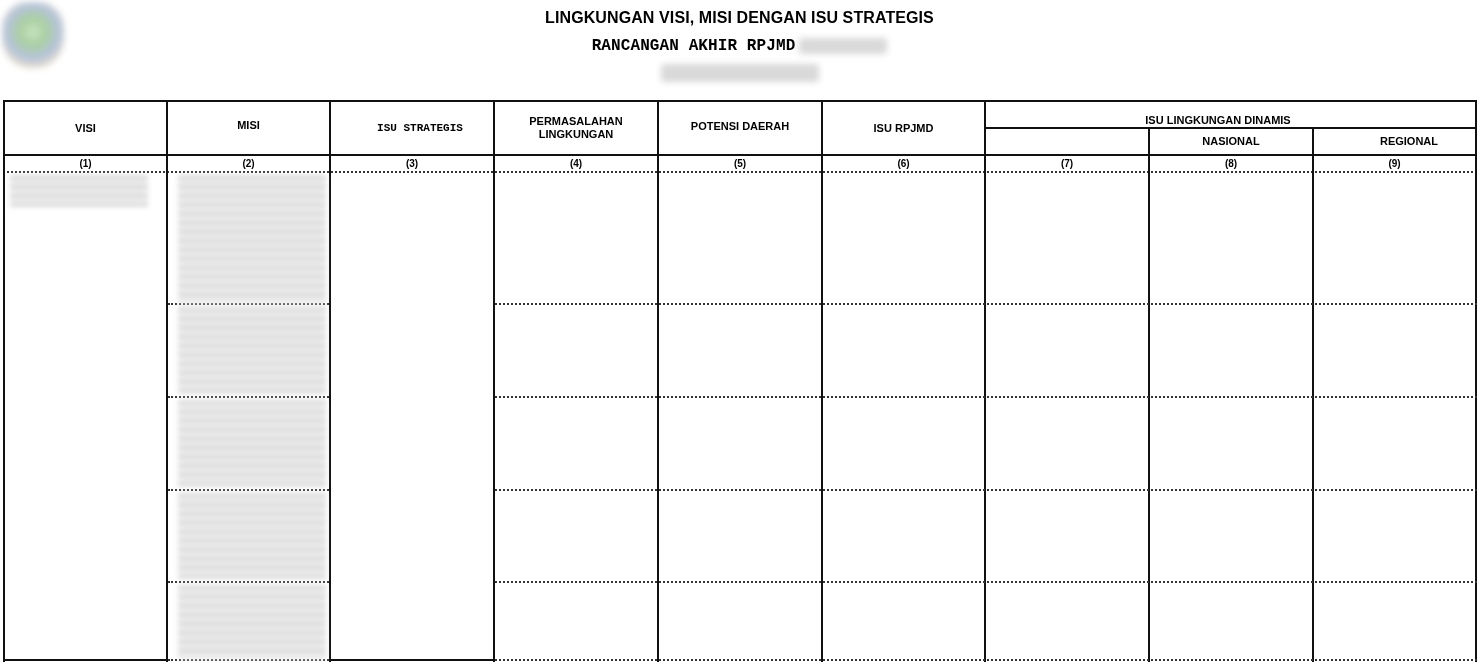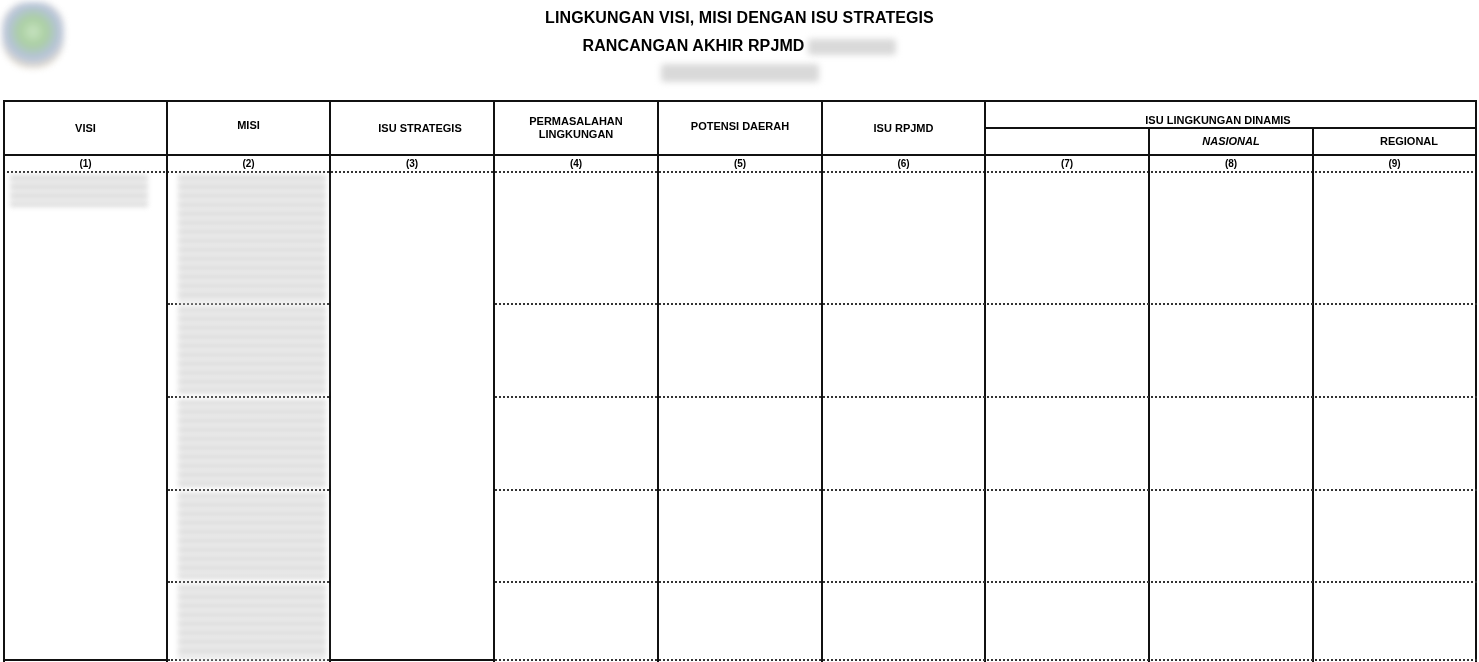--- a/index.html
+++ b/index.html
@@ -37,20 +37,21 @@
     }
     .title-line {
       font-weight: bold;
       font-size: 16px;
       line-height: 24px;
       height: 24px;
       letter-spacing: 0.1px;
     }
     .title-line.second {
       margin-top: 4px;
+      font-family: Liberation Mono, monospace;
     }
     .redact {
       display: inline-block;
       background: #d9d9d9;
       filter: blur(3px);
       vertical-align: middle;
       border-radius: 3px;
     }
     .title-redact-1 {
       width: 88px;
@@ -143,26 +144,26 @@
     <div class="vline" style="left:981px;top:0;height:562px;"></div>
     <div class="vline" style="left:1145px;top:27px;height:535px;"></div>
     <div class="vline" style="left:1309px;top:27px;height:535px;"></div>
     <div class="vline" style="left:1472px;top:0;height:562px;"></div>
 
     <div class="hline" style="left:0;top:559px;width:165px;"></div>
     <div class="hline" style="left:326px;top:559px;width:166px;"></div>
 
     <div class="hcell" style="left:2px;top:2px;width:161px;height:52px;">VISI</div>
     <div class="hcell" style="left:165px;top:2px;width:161px;height:47px;">MISI</div>
-    <div class="hcell" style="left:328px;top:2px;width:178px;height:52px;">ISU STRATEGIS</div>
+    <div class="hcell" style="left:328px;top:2px;width:178px;height:52px;font-family:Liberation Mono, monospace;">ISU STRATEGIS</div>
     <div class="hcell" style="left:500px;top:2px;width:146px;height:52px;">PERMASALAHAN LINGKUNGAN</div>
     <div class="hcell" style="left:656px;top:2px;width:162px;height:48px;">POTENSI DAERAH</div>
     <div class="hcell" style="left:820px;top:2px;width:161px;height:52px;">ISU RPJMD</div>
     <div class="hcell" style="left:983px;top:8px;width:464px;height:25px;">ISU LINGKUNGAN DINAMIS</div>
-    <div class="hcell" style="left:1147px;top:29px;width:162px;height:25px;font-style:italic;">NASIONAL</div>
+    <div class="hcell" style="left:1147px;top:29px;width:162px;height:25px;">NASIONAL</div>
     <div class="hcell" style="left:1311px;top:29px;width:190px;height:25px;">REGIONAL</div>
 
     <div class="ncell" style="left:2px;top:56px;width:161px;height:15px;">(1)</div>
     <div class="ncell" style="left:165px;top:56px;width:161px;height:15px;">(2)</div>
     <div class="ncell" style="left:328px;top:56px;width:162px;height:15px;">(3)</div>
     <div class="ncell" style="left:492px;top:56px;width:162px;height:15px;">(4)</div>
     <div class="ncell" style="left:656px;top:56px;width:162px;height:15px;">(5)</div>
     <div class="ncell" style="left:820px;top:56px;width:161px;height:15px;">(6)</div>
     <div class="ncell" style="left:983px;top:56px;width:162px;height:15px;">(7)</div>
     <div class="ncell" style="left:1147px;top:56px;width:162px;height:15px;">(8)</div>

